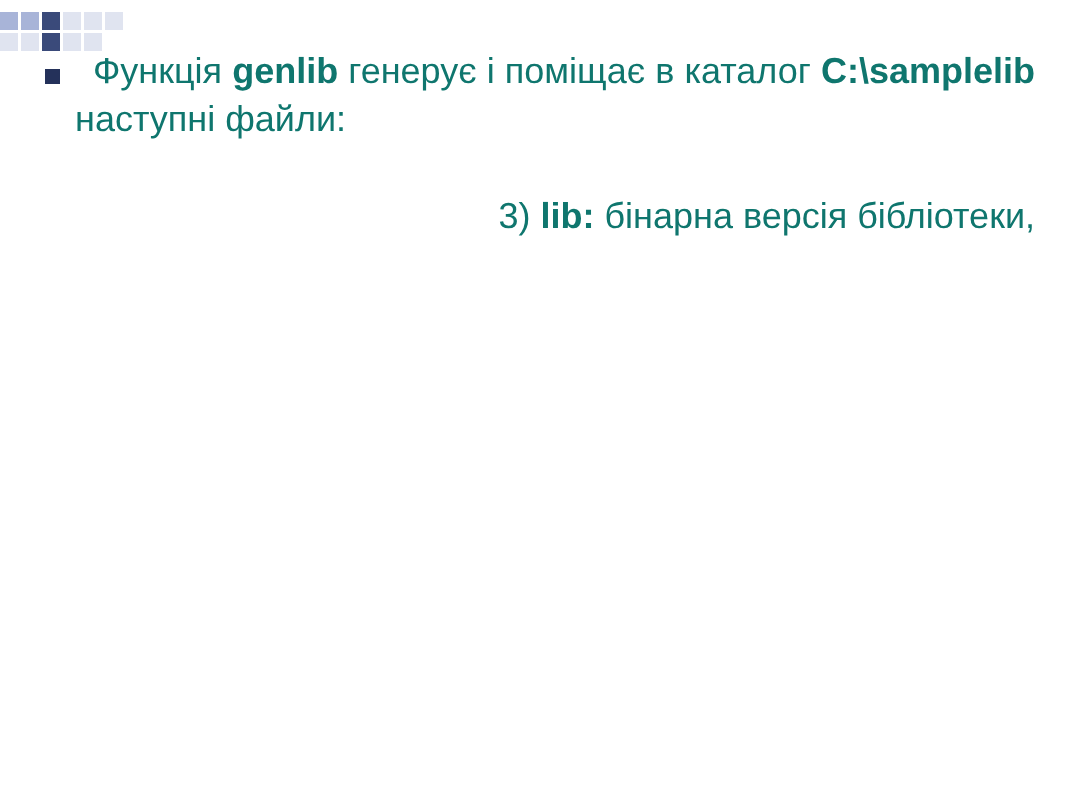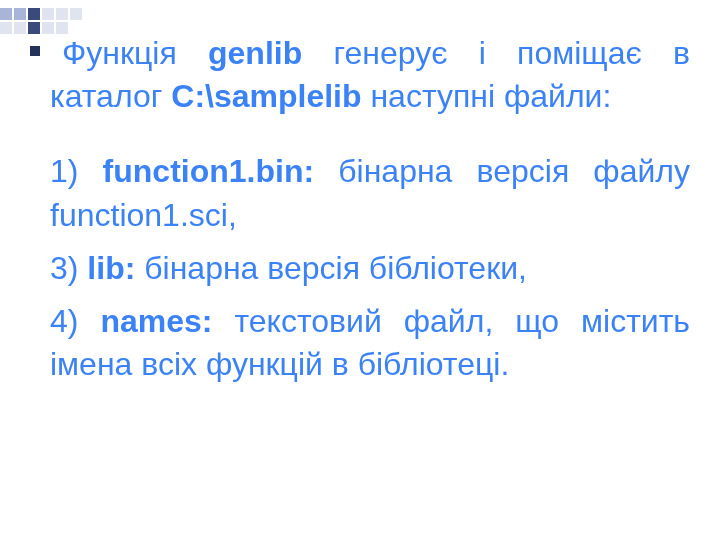--- a/index.html
+++ b/index.html
@@ -53,36 +53,36 @@
     background: #24315a;
     left: 30px;
   }
   .bd1 { top: 46px; }
 
   .content {
     position: absolute;
     left: 50px;
     right: 30px;
     top: 32px;
-    font-size: 32px;
+    font-size: 24px;
     line-height: 1.35;
-    color: #3b82f6;
+    color: #0f766e;
   }
   .para {
     margin: 0 0 14px 0;
     text-align: justify;
     text-justify: inter-word;
   }
   .para.first { text-indent: 12px; }
   .item {
     margin: 0 0 10px 0;
     text-align: justify;
     text-justify: inter-word;
   }
-  .item.left { text-align: left; }
+  .item.left { text-align: right; }
   .b { font-weight: 700; }
   .gap { height: 18px; }
 </style>
 </head>
 <body>
 
 <div class="slide">
 
   <div class="deco">
     <div class="sq m1"></div>
@@ -101,27 +101,21 @@
   <div class="bullet-dot bd1"></div>
 
   <div class="content">
 
     <p class="para first">
       <span> Функція </span><span class="b">genlib</span><span> генерує і поміщає в каталог </span><span class="b">C:\samplelib</span><span> наступні файли:</span>
     </p>
 
     <div class="gap"></div>
 
-    <p class="item">
-      <span>1) </span><span class="b">function1.bin:</span><span> бінарна версія файлу function1.sci,</span>
-    </p>
 
 
     <p class="item left">
       <span>3) </span><span class="b">lib:</span><span> бінарна версія бібліотеки,</span>
     </p>
 
-    <p class="item">
-      <span>4) </span><span class="b">names:</span><span> текстовий файл, що містить імена всіх функцій в бібліотеці.</span>
-    </p>
 
   </div>
 </div>
 
 </body></html>

